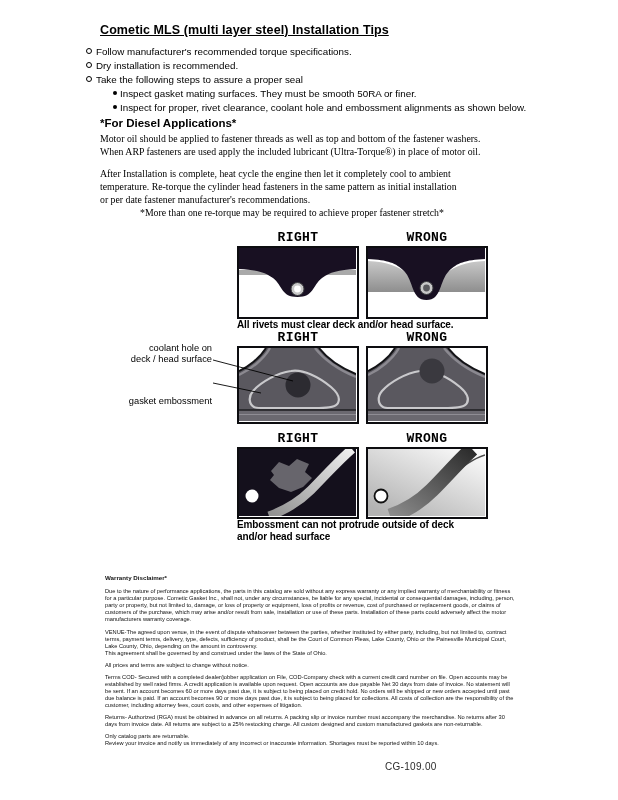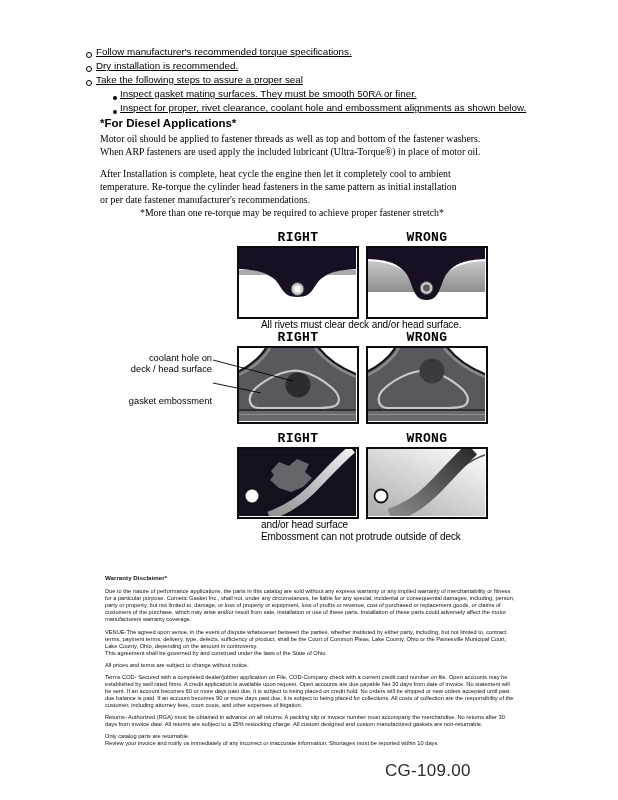--- a/index.html
+++ b/index.html
@@ -6,21 +6,21 @@
   .page{
     position:relative;width:618px;height:800px;background:#fff;
     font-family:"Liberation Sans", sans-serif;color:#000;overflow:hidden;
   }
   .abs{position:absolute;}
   .title{
     left:100px;top:23px;font-size:12.5px;font-weight:bold;
     text-decoration:underline;letter-spacing:.1px;
   }
   .bullets{left:86px;top:45px;font-size:9.8px;line-height:14px;width:470px;}
-  .bullet-line{display:flex;align-items:flex-end;text-decoration:underline;}
+  .bullet-line{display:flex;align-items:center;}
   .bullet-line.sub{margin-left:27px;}
   .marker-open{
     width:4px;height:4px;border:1px solid #000;border-radius:50%;
     display:inline-block;margin-right:4px;flex:0 0 auto;position:relative;top:-1px;
   }
   .marker-filled{
     width:4px;height:4px;background:#000;border-radius:50%;
     display:inline-block;margin-right:3px;flex:0 0 auto;position:relative;top:-1px;
   }
   .diesel-heading{left:100px;top:117px;font-size:11.5px;font-weight:bold;text-align:center;}
@@ -35,36 +35,37 @@
   .row1-label{top:230px;} .row2-label{top:330px;} .row3-label{top:431px;}
   .dbox{
     box-sizing:border-box;border:2.5px solid #0d0d10;background:#fff;
     width:122px;overflow:hidden;
   }
   .dbox svg{display:block;}
   .b-left{left:237px;} .b-right{left:366px;}
   .row1-box{top:246px;height:73px;}
   .row2-box{top:346px;height:78px;}
   .row3-box{top:447px;height:72px;}
-  .caption{left:237px;font-size:10px;font-weight:normal;letter-spacing:-.1px;margin-left:24px;}
+  .caption{left:237px;font-size:10px;font-weight:bold;letter-spacing:-.1px;}
   .cap1{top:319px;} .cap2{top:426px;} .cap3{top:519px;line-height:11.5px;width:230px;}
   .callout{width:104px;left:108px;text-align:right;font-size:9.3px;line-height:10.5px;}
-  .co-coolant{top:353px;} .co-emboss{top:396px;}
+  .co-coolant{top:343px;} .co-emboss{top:396px;}
   .leader-svg{left:0;top:0;width:618px;height:800px;pointer-events:none;}
   .disc{left:105px;width:412px;font-size:5.7px;line-height:6.9px;letter-spacing:0;color:#111;}
   .disc-heading{top:575px;font-weight:bold;font-size:6.2px;}
   .dp0{top:588px;} .dp1{top:629px;} .dp2{top:650px;} .dp3{top:662px;}
   .dp4{top:674px;} .dp5{top:714px;} .dp6{top:733px;} .dp7{top:740px;}
-  .pagenum{left:385px;top:761px;font-size:17px;color:#2b2b2b;letter-spacing:.3px;}
+  .pagenum{left:385px;top:761px;font-size:10px;color:#2b2b2b;letter-spacing:.3px;}
 </style>
 </head>
 <body>
 
 <div class="page">
 
+  <div class="abs title">Cometic MLS (multi layer steel) Installation Tips</div>
 
   <div class="abs bullets">
     <div class="bullet-line">
       <span class="marker-open"></span>
       <span>Follow manufacturer's recommended torque specifications.</span>
     </div>
     <div class="bullet-line">
       <span class="marker-open"></span>
       <span>Dry installation is recommended.</span>
     </div>
@@ -194,22 +195,22 @@
             <stop offset="1" stop-color="#8d8d8d"></stop>
         </linearGradient>
       </defs>
       <rect width="117" height="67" fill="url(#pg3b)"></rect>
       <path d="M117,6 C104,10 92,19 80,30" stroke="#4a4a4a" stroke-width="1.6" fill="none"></path>
       <path d="M104,0 C90,13 78,27 64,41 C50,55 37,62 22,67" stroke="url(#pg3c)" stroke-width="15" fill="none"></path>
       <circle cx="13" cy="47" r="6.5" fill="#ffffff" stroke="#111111" stroke-width="1.8"></circle>
     </svg>
   </div>
   <div class="abs caption cap3">
+    <div>Embossment can not protrude outside of deck</div>
     <div>and/or head surface</div>
-    <div>Embossment can not protrude outside of deck</div>
   </div>
 
   <svg class="abs leader-svg">
     <line x1="213" y1="360" x2="293" y2="381" stroke="#000" stroke-width="0.9"></line>
     <line x1="213" y1="383" x2="261" y2="393" stroke="#000" stroke-width="0.9"></line>
   </svg>
 
   <div class="abs disc disc-heading">Warranty Disclaimer*</div>
   <div class="abs disc dp0">Due to the nature of performance applications, the parts in this catalog are sold without any express warranty or any implied warranty of merchantability or fitness for a particular purpose.  Cometic Gasket Inc., shall not, under any circumstances, be liable for any special, incidental or consequential damages, including, person, party or property, but not limited to, damage, or loss of property or equipment, loss of profits or revenue, cost of purchased or replacement goods, or claims of customers of the purchase, which may arise and/or result from sale, installation or use of these parts.  Installation of these parts could adversely affect the motor manufacturers warranty coverage.</div>
   <div class="abs disc dp1">VENUE-The agreed upon venue, in the event of dispute whatsoever between the parties, whether instituted by either party, including, but not limited to, contract terms, payment terms, delivery, type, defects, sufficiency of product, shall be the Court of Common Pleas, Lake County, Ohio or the Painesville Municipal Court, Lake County, Ohio, depending on the amount in controversy.</div>

